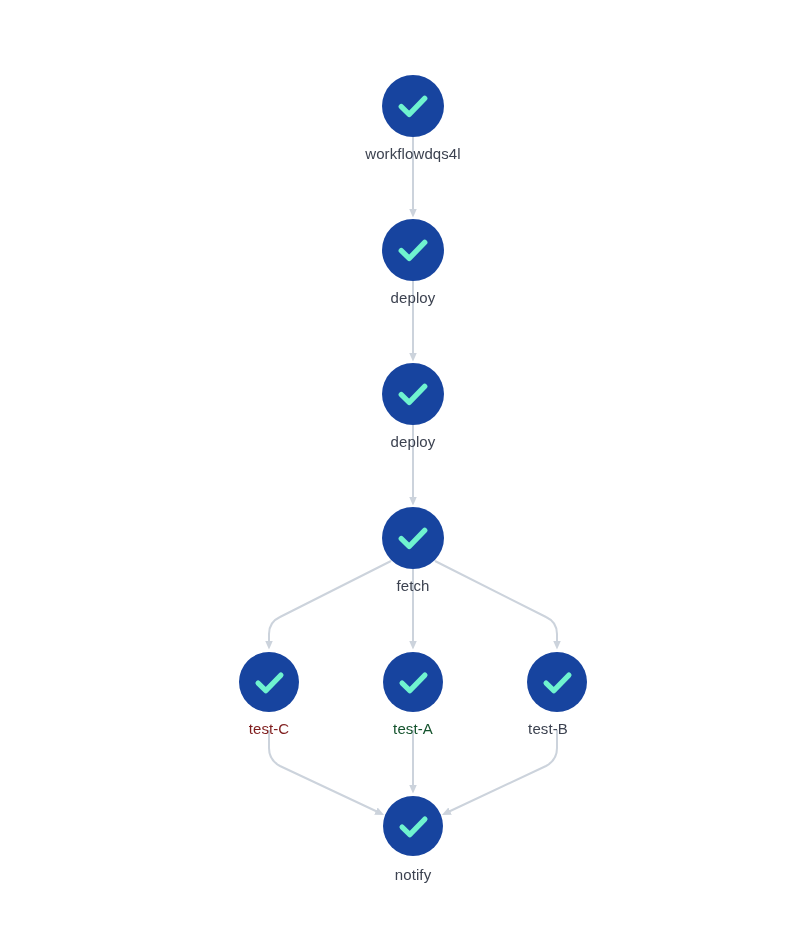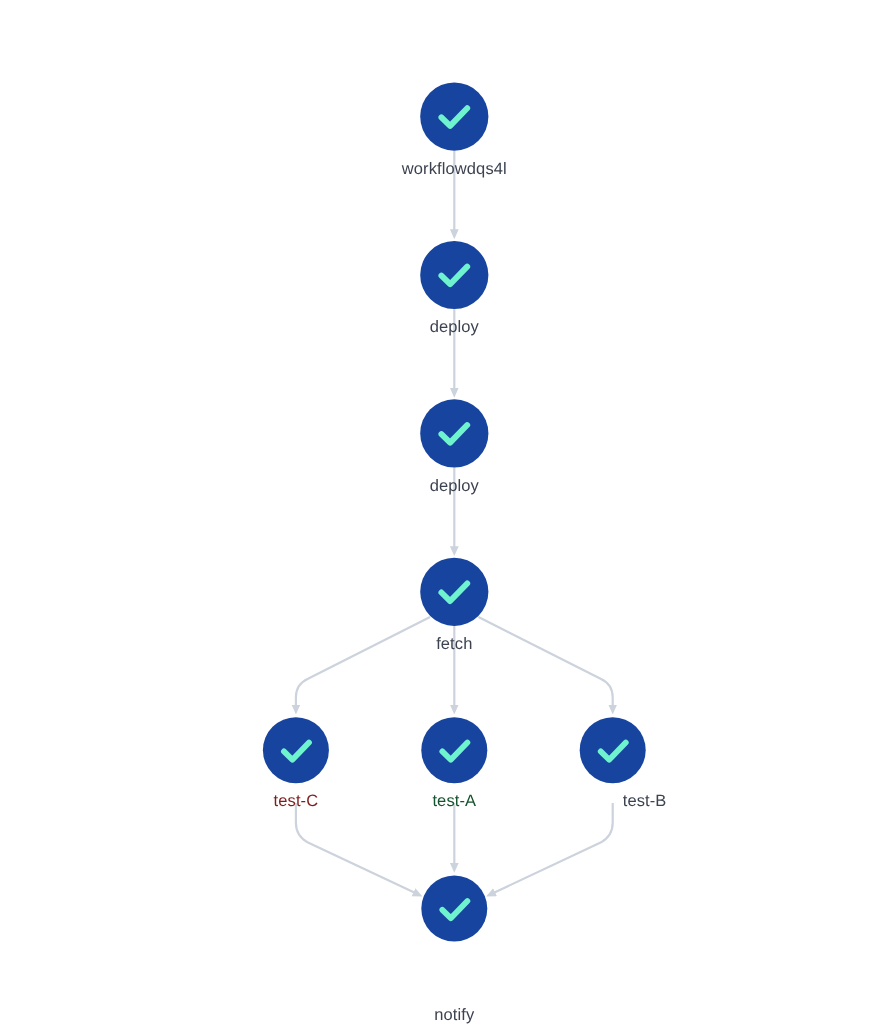--- a/index.html
+++ b/index.html
@@ -108,22 +108,22 @@
         <svg class="node-check" width="37" height="37" viewBox="0 0 24 24">
           <path d="M 4.6 12.4 L 9.6 17.3 L 19.4 7.2" fill="none" stroke="#6ff3cf" stroke-width="3.4" stroke-linecap="round" stroke-linejoin="round"></path>
         </svg>
       </div>
       <div class="node-label" style="left: 413px; top: 720px; color: #14532d;">test-A</div>
       <div class="node" style="left: 527px; top: 652px; width: 60px; height: 60px; background: rgb(23, 68, 159);">
         <svg class="node-check" width="37" height="37" viewBox="0 0 24 24">
           <path d="M 4.6 12.4 L 9.6 17.3 L 19.4 7.2" fill="none" stroke="#6ff3cf" stroke-width="3.4" stroke-linecap="round" stroke-linejoin="round"></path>
         </svg>
       </div>
-      <div class="node-label" style="left: 586px; top: 720px; color: rgb(60, 66, 80);">test-B</div>
+      <div class="node-label" style="left: 548px; top: 720px; color: rgb(60, 66, 80);">test-B</div>
       <div class="node" style="left: 383px; top: 796px; width: 60px; height: 60px; background: rgb(23, 68, 159);">
         <svg class="node-check" width="37" height="37" viewBox="0 0 24 24">
           <path d="M 4.6 12.4 L 9.6 17.3 L 19.4 7.2" fill="none" stroke="#6ff3cf" stroke-width="3.4" stroke-linecap="round" stroke-linejoin="round"></path>
         </svg>
       </div>
-      <div class="node-label" style="left: 413px; top: 866px; color: rgb(60, 66, 80); margin-top: 48px;">notify</div>
+      <div class="node-label" style="left: 413px; top: 866px; color: rgb(60, 66, 80);">notify</div>
     </div>
 
 </div>
 
 </body></html>

